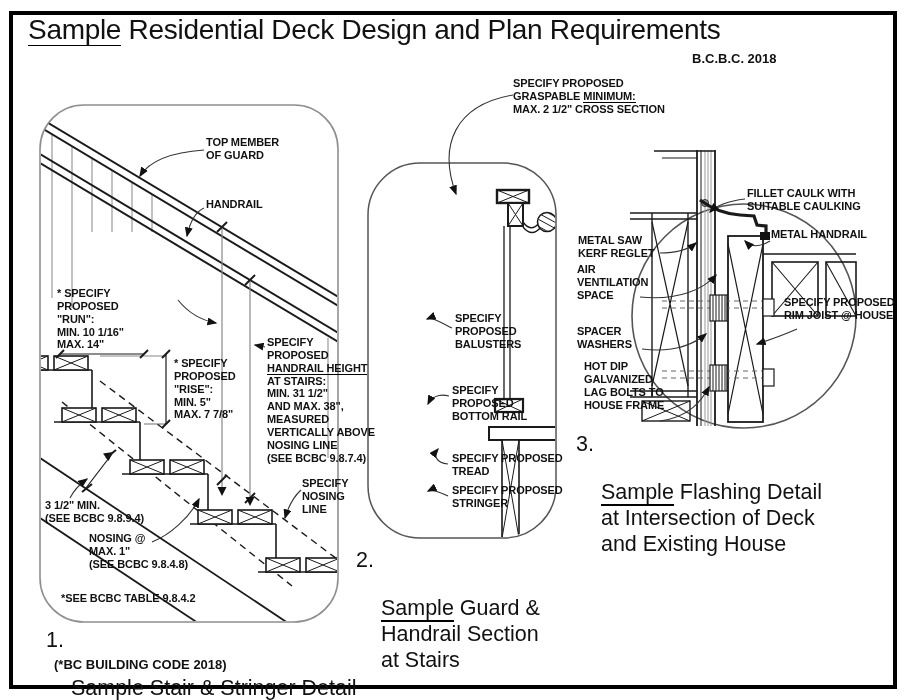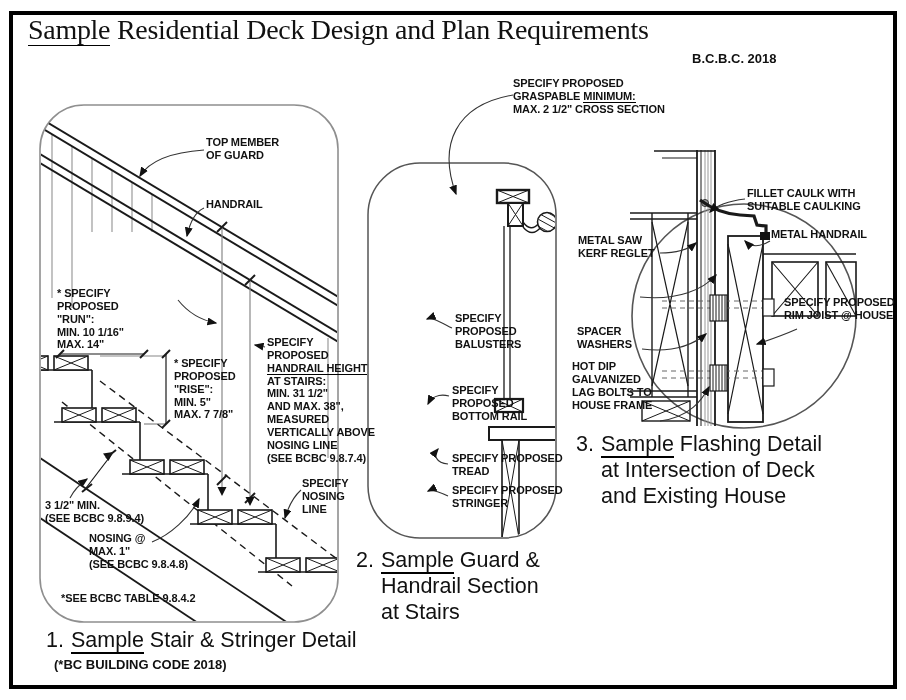--- a/index.html
+++ b/index.html
@@ -6,26 +6,26 @@
   #page{position:relative;width:906px;height:700px;background:#ffffff;overflow:hidden;
         font-family:"Liberation Sans",sans-serif;color:#111;}
   #frame{position:absolute;left:9px;top:11px;width:888px;height:678px;
          border:4px solid #000;box-sizing:border-box;}
   svg{position:absolute;left:0;top:0;}
   .lbl{position:absolute;font-weight:bold;font-size:11px;line-height:1.17;
        white-space:pre-line;letter-spacing:-0.1px;z-index:5;}
   .lbl-r{text-align:right;}
   .u{border-bottom:1.6px solid #000;padding-bottom:0px;}
   .title{position:absolute;left:28px;top:14px;font-size:28px;font-weight:400;
-         letter-spacing:-0.3px;z-index:5;font-family:Liberation Serif, serif;}
+         letter-spacing:-0.3px;z-index:5;}
   .coderef{position:absolute;left:692px;top:51px;font-size:13px;font-weight:bold;z-index:5;}
   .cap{position:absolute;display:flex;font-size:21.5px;line-height:1.22;
        font-weight:400;z-index:5;}
   .capnum{margin-right:7px;}
-  .capbody{white-space:pre-line;}
+  .capbody{white-space:pre-line;margin-top:48px;}
   .capu{border-bottom:2px solid #000;}
   .sub{position:absolute;font-size:13px;font-weight:bold;z-index:5;}
 </style>
 </head>
 <body>
 
 <div id="page">
   <div id="frame"></div>
 
   <svg width="906" height="700" viewBox="0 0 906 700">
@@ -297,23 +297,26 @@
     <div class="capbody"><span class="capu">Sample</span><span> Guard &amp;
 Handrail Section
 at Stairs</span></div>
   </div>
 
   <div class="lbl" style="left:747px;top:187px">FILLET CAULK WITH
 SUITABLE CAULKING</div>
   <div class="lbl" style="left:771px;top:228px">METAL HANDRAIL</div>
   <div class="lbl" style="left:578px;top:234px">METAL SAW
 KERF REGLET</div>
+  <div class="lbl" style="left:577px;top:263px">AIR
+VENTILATION
+SPACE</div>
   <div class="lbl" style="left:577px;top:325px">SPACER
 WASHERS</div>
-  <div class="lbl" style="left:572px;top:360px">HOT DIP
+  <div class="lbl" style="left:584px;top:360px">HOT DIP
 GALVANIZED
 LAG BOLTS TO
 HOUSE FRAME</div>
   <div class="lbl" style="left:784px;top:296px">SPECIFY PROPOSED
 RIM JOIST @ HOUSE</div>
   <div class="cap" style="left:576px;top:431px">
     <span class="capnum">3.</span>
     <div class="capbody"><span class="capu">Sample</span><span> Flashing Detail
 at Intersection of Deck
 and Existing House</span></div>

